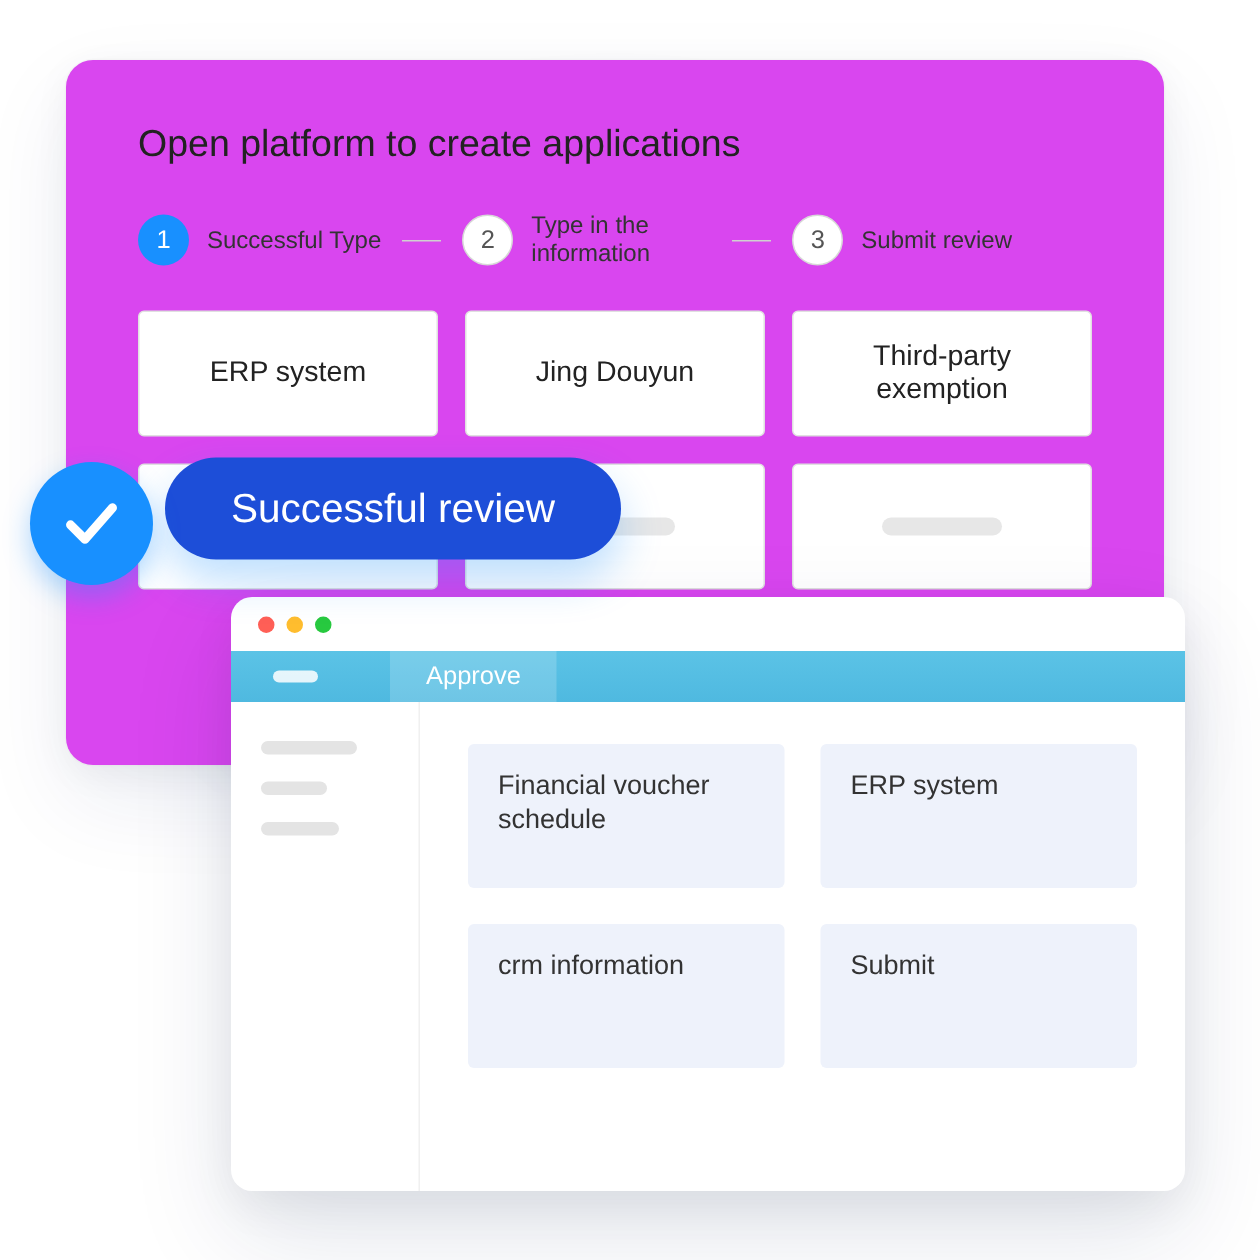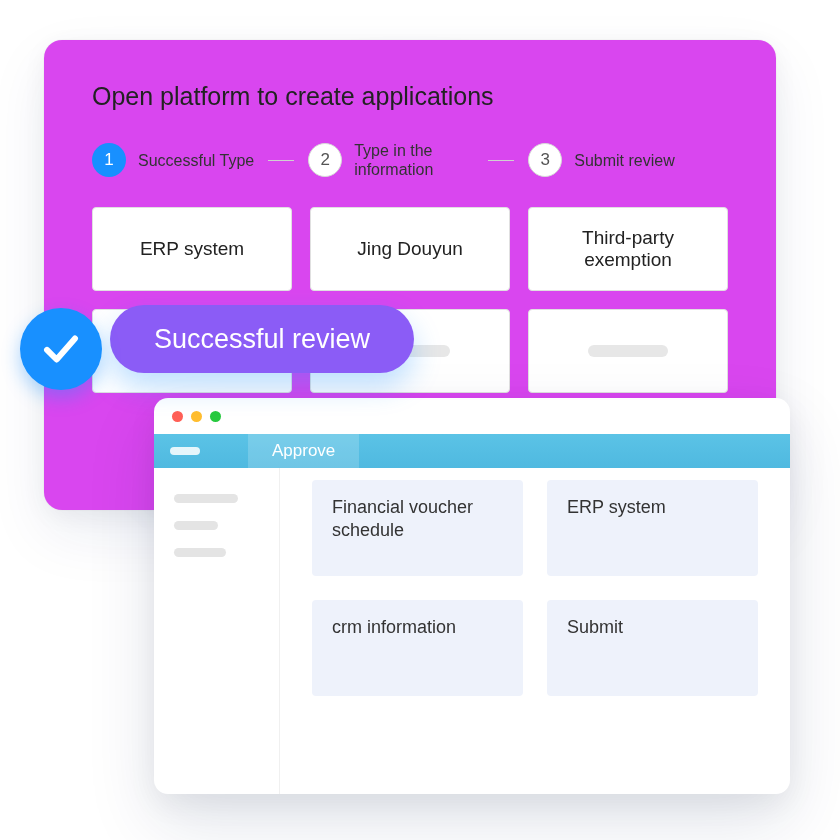--- a/index.html
+++ b/index.html
@@ -58,21 +58,21 @@
   background: #1890ff;
   box-shadow: 0 8px 18px rgba(24,144,255,.35);
   display: flex; align-items: center; justify-content: center;
   z-index: 5;
 }
 .check-badge svg { width: 42px; height: 42px; }
 
 .pill {
   position: absolute; left: 110px; top: 305px;
   height: 68px; padding: 0 44px;
-  background: #8b5cf6; color: #fff; border-radius: 40px;
+  background: #1d4ed8; color: #fff; border-radius: 40px;
   display: flex; align-items: center;
   font-size: 27px; font-weight: 400;
   box-shadow: 0 14px 28px rgba(24,144,255,.28);
   z-index: 4;
 }
 
 
 .front-window {
   position: absolute; left: 154px; top: 398px;
   width: 636px; height: 396px;
@@ -83,36 +83,36 @@
 }
 .chrome {
   height: 36px; display: flex; align-items: center; padding-left: 18px; gap: 8px;
 }
 .dot { width: 11px; height: 11px; border-radius: 50%; }
 .dot.r { background: #ff5f56; } .dot.y { background: #ffbd2e; } .dot.g { background: #27c93f; }
 
 .toolbar {
   height: 34px;
   background: linear-gradient(#5bc3e6,#4fb9e0);
-  display: flex; align-items: center; padding-left: 16px;
+  display: flex; align-items: center; padding-left: 28px;
 }
 .toolbar-pill { width: 30px; height: 8px; background: rgba(255,255,255,.85); border-radius: 4px; }
 .tab-box {
   margin-left: 48px; height: 34px;
   background: rgba(255,255,255,.18);
   padding: 0 24px; display: flex; align-items: center;
   color: #fff; font-size: 17px;
 }
 
 .body { display: flex; height: calc(100% - 70px); }
 .sidebar { width: 126px; padding: 26px 20px; border-right: 1px solid #f0f0f0; }
 .sb-line { height: 9px; background: #e4e4e4; border-radius: 5px; margin-bottom: 18px; }
 .sb-line.w1 { width: 64px; } .sb-line.w2 { width: 44px; } .sb-line.w3 { width: 52px; }
 
-.content { flex: 1; padding: 12px 32px; }
+.content { flex: 1; padding: 28px 32px; }
 .card-grid { display: grid; grid-template-columns: 1fr 1fr; gap: 24px; }
 .card {
   background: #eef2fb; border-radius: 4px;
   height: 96px; padding: 16px 20px;
   font-size: 18px; color: #333; line-height: 1.3;
   display: flex; align-items: flex-start;
 }
 </style>
 </head>
 <body>

